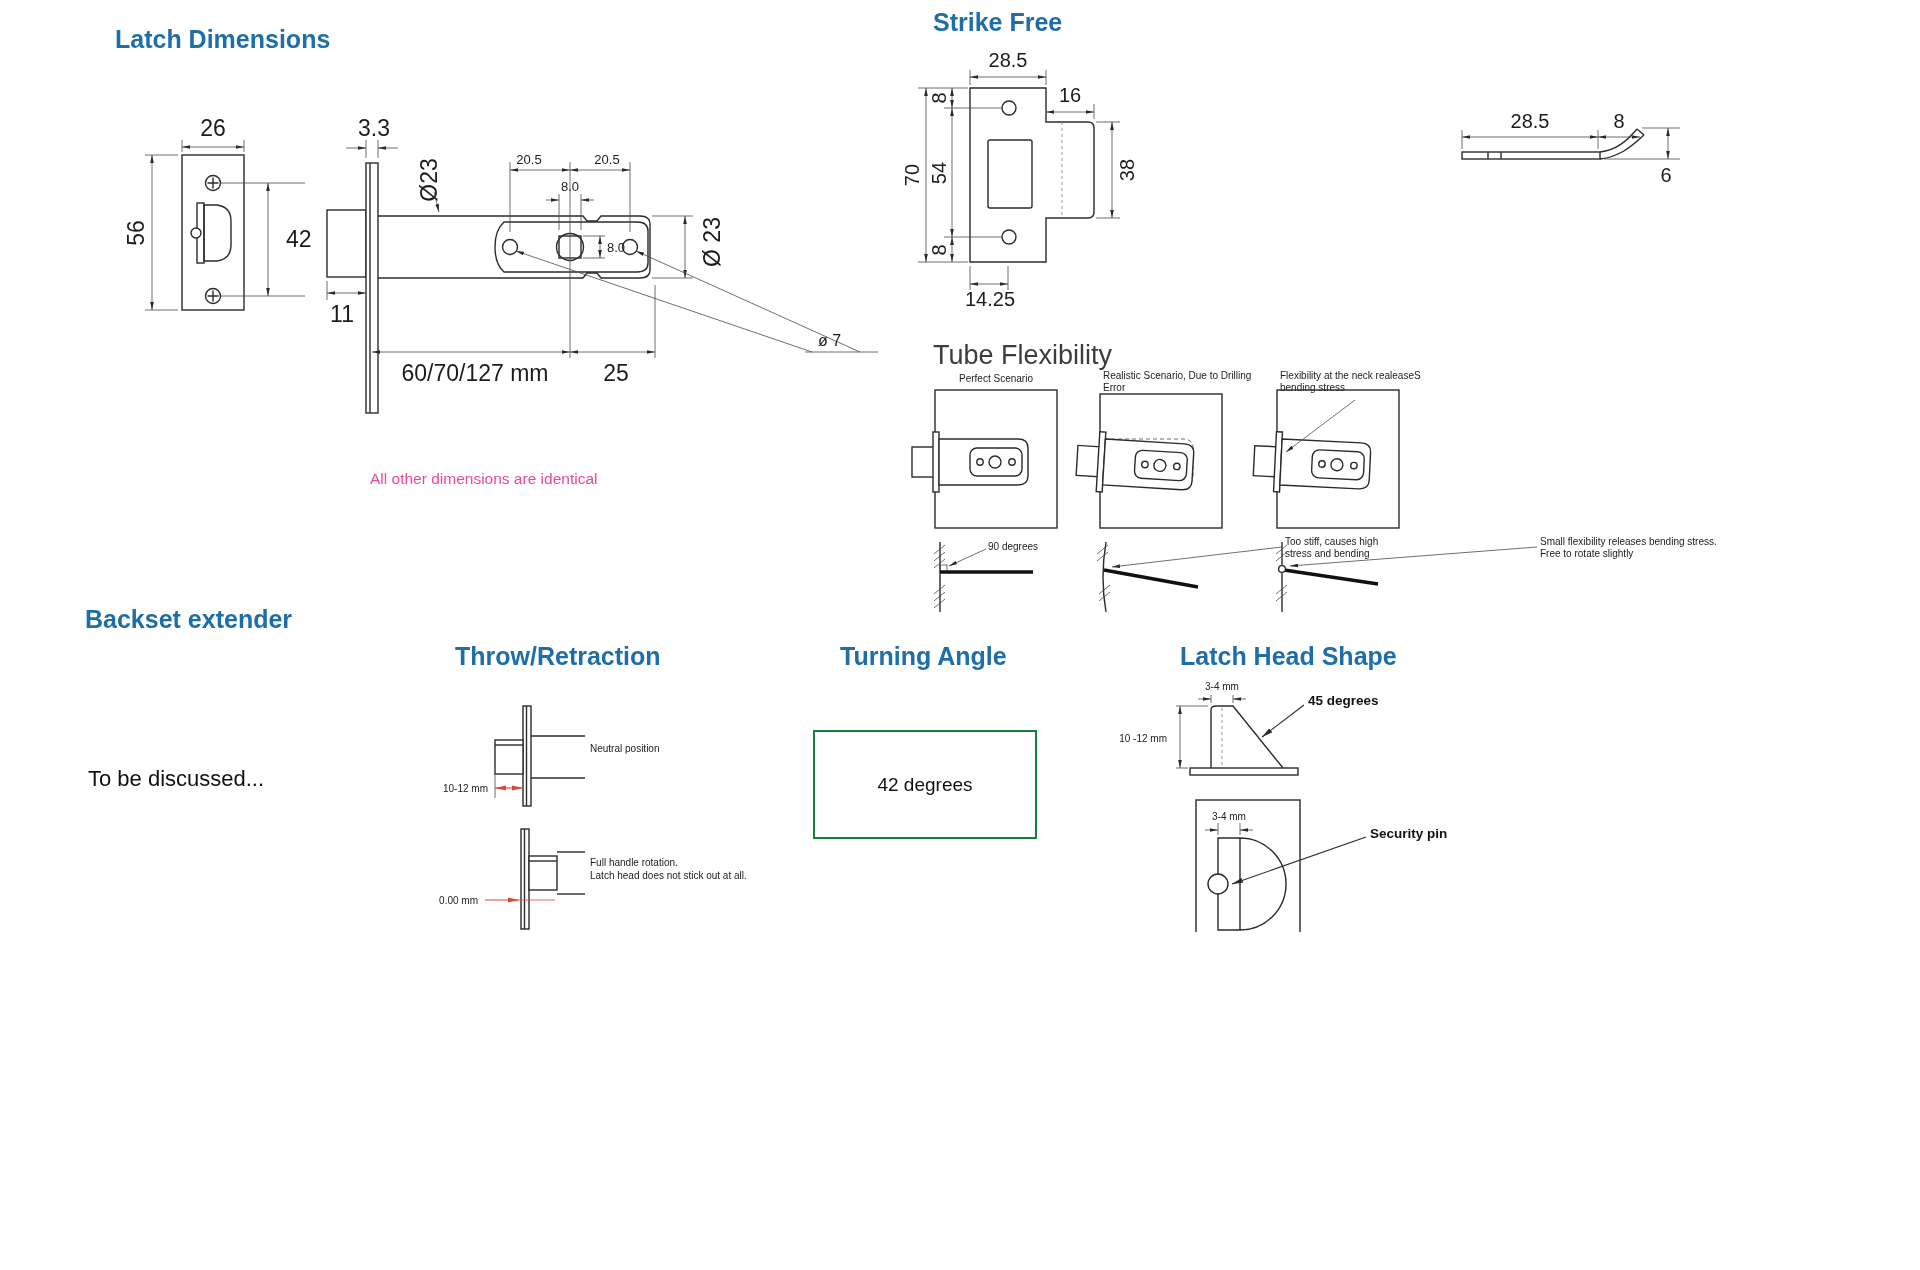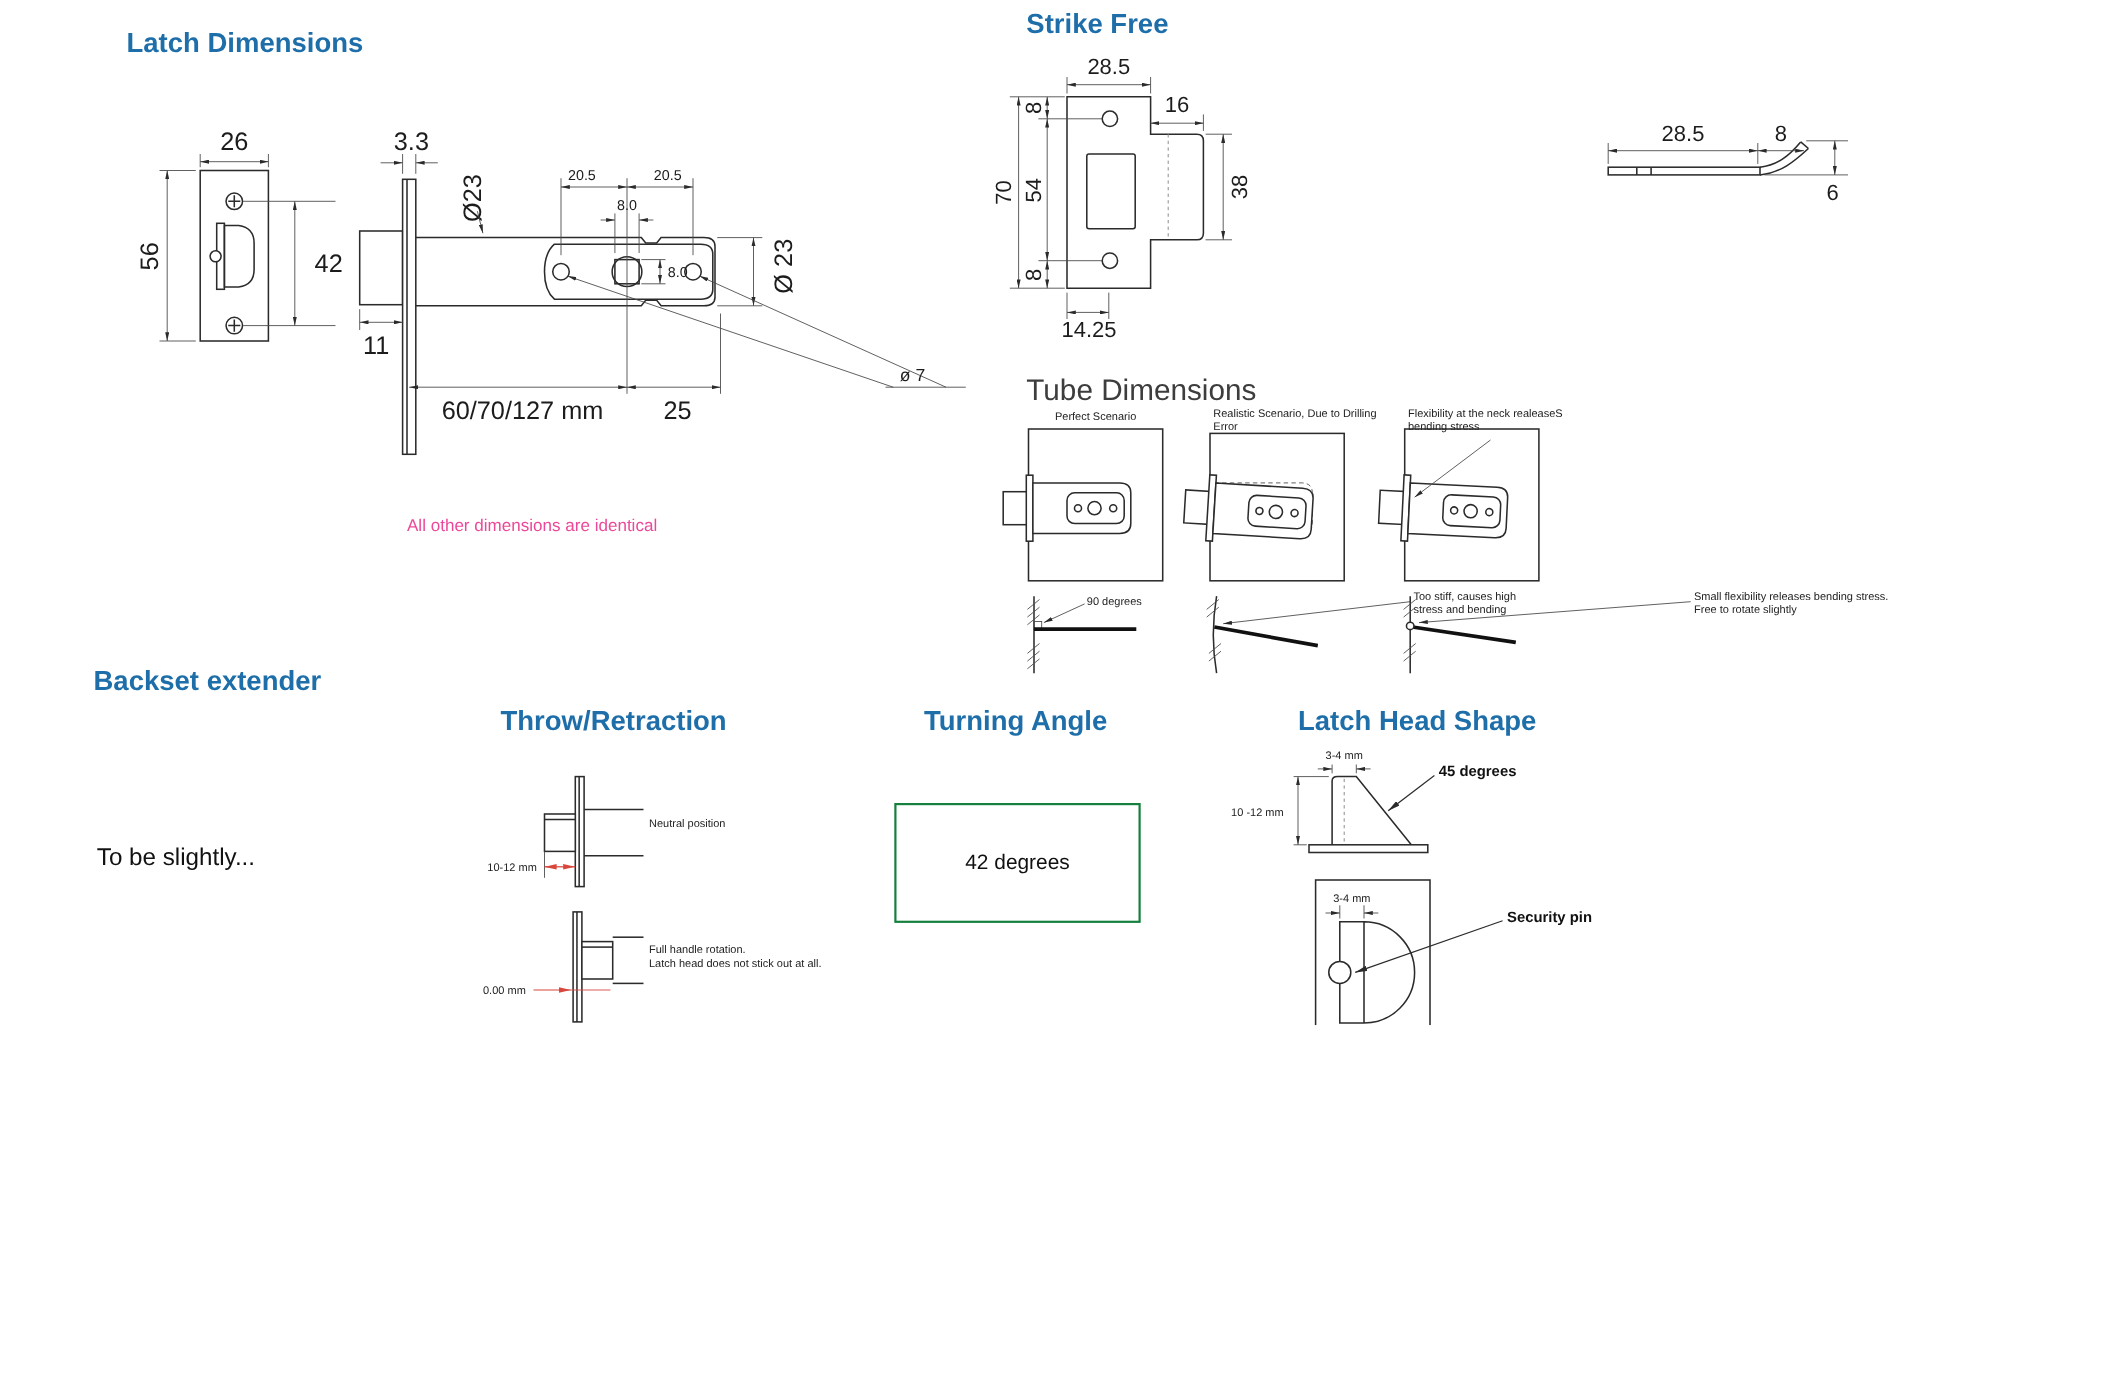--- a/index.html
+++ b/index.html
@@ -31,21 +31,21 @@
   .boldln{stroke:#111;stroke-width:3.4;fill:none;}
   .redln{stroke:#d8463c;stroke-width:1.1;fill:none;}
 </style>
 </head>
 <body>
 
 <div class="page">
 
   <h2 class="sec-title" style="left:115px;top:25px;">Latch Dimensions</h2>
   <h2 class="sec-title" style="left:933px;top:8px;">Strike Free</h2>
-  <h2 class="sub-title" style="left:933px;top:340px;">Tube Dimensions</h2>
+  <h2 class="sub-title" style="left:933px;top:340px;">Tube Flexibility</h2>
   <h2 class="sec-title" style="left:85px;top:605px;">Backset extender</h2>
   <h2 class="sec-title" style="left:455px;top:642px;">Throw/Retraction</h2>
   <h2 class="sec-title" style="left:820px;top:642px;margin-left:20px;">Turning Angle</h2>
   <h2 class="sec-title" style="left:1180px;top:642px;">Latch Head Shape</h2>
 
   <svg style="left:100px;top:100px;" width="800" height="400" viewBox="0 0 800 400">
     <defs>
       <marker id="mA" markerWidth="10" markerHeight="4.6" refX="10" refY="2.3" orient="auto-start-reverse">
         <path d="M0,0 L10,2.3 L0,4.6 Z" fill="#2b2b2b"></path>
       </marker>
@@ -342,21 +342,21 @@
           <line x1="376" y1="241" x2="387" y2="232"></line>
       </g>
       <line class="boldln" x1="384" y1="210" x2="478" y2="224"></line>
       <circle class="lnf" cx="382" cy="209" r="3.4"></circle>
       <line class="thin" x1="637" y1="187" x2="390" y2="206" marker-end="url(#mA)"></line>
       <text class="cap" x="640" y="185">Small flexibility releases bending stress.</text>
       <text class="cap" x="640" y="197">Free to rotate slightly</text>
     </g>
   </svg>
 
-  <div class="tbd">To be slightly...</div>
+  <div class="tbd">To be discussed...</div>
 
   <svg style="left:430px;top:690px;" width="370" height="470" viewBox="0 0 370 470">
 
     <g>
       <rect class="lnf" x="93" y="16" width="8" height="100"></rect>
         <line class="ln" x1="96.5" y1="16" x2="96.5" y2="116"></line>
       <rect class="lnf" x="65" y="50" width="28" height="34"></rect>
       <line class="ln" x1="65" y1="55" x2="93" y2="55"></line>
       <line class="ln" x1="101" y1="46" x2="155" y2="46"></line>
         <line class="ln" x1="101" y1="88" x2="155" y2="88"></line>

